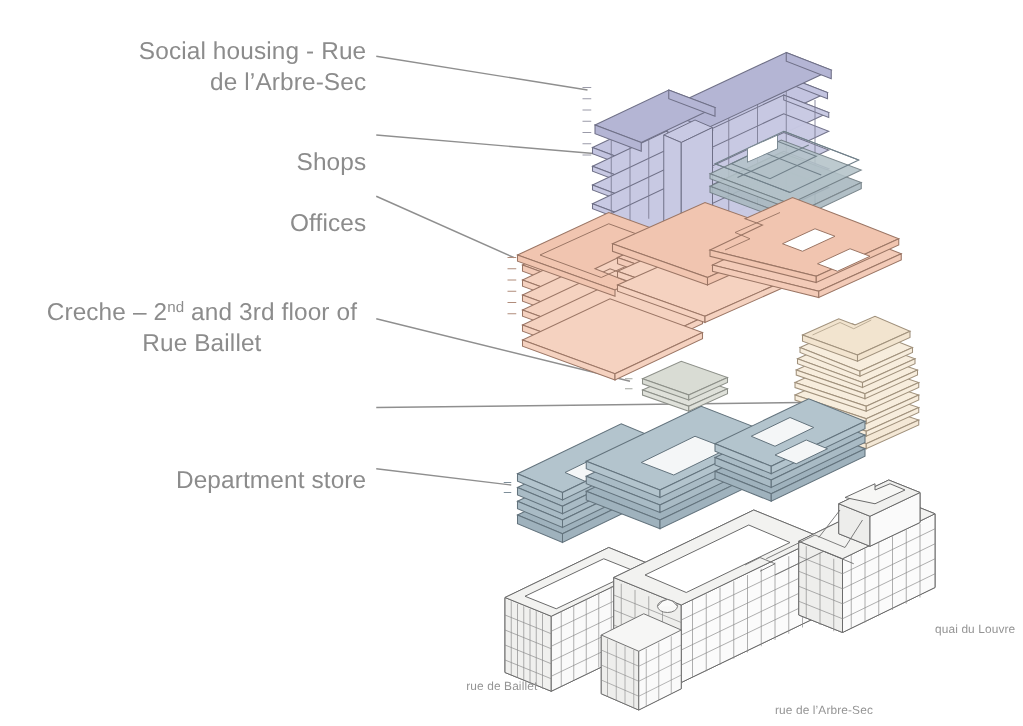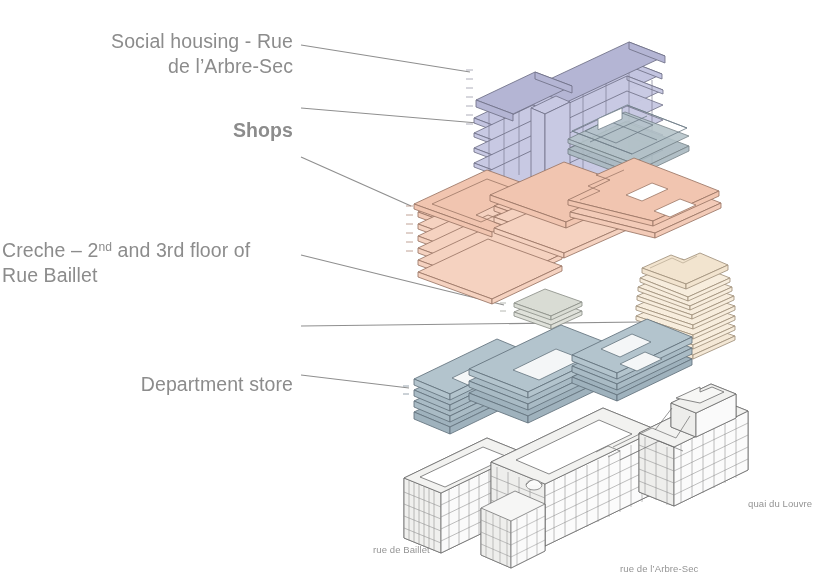--- a/index.html
+++ b/index.html
@@ -551,26 +551,29 @@
         <path d="M526 485 q8 -11 16 0" fill="#fbfbfa"></path>
       </g>
     </g>
   </svg>
 
   <div class="label" style="left:83px; top:4px; width:210px;text-align:right;">
     <span>Social housing - Rue
 de l’Arbre-Sec</span>
   </div>
 
-  <div class="label" style="left:183px; top:93px; width:110px;font-weight:bold;">
+  <div class="label" style="left:183px; top:93px; width:110px;">
     <span>Shops</span>
   </div>
 
-
-  <div class="label" style="left:2px; top:213px; width:291px; text-align:left;">
+  <div class="label" style="left:180px; top:142px; width:113px;">
+    <span>Offices</span>
+  </div>
+
+  <div class="label" style="left:16px; top:213px; width:291px; text-align:center;">
     <span id="creche-text">Creche – 2<sup>nd</sup> and 3rd floor of
 Rue Baillet</span>
   </div>
 
 
   <div class="label" style="left:97px; top:347px; width:196px;">
     <span>Department store</span>
   </div>
 
   <div class="street-label" style="left:373px; top:544px;">rue de Baillet</div>

